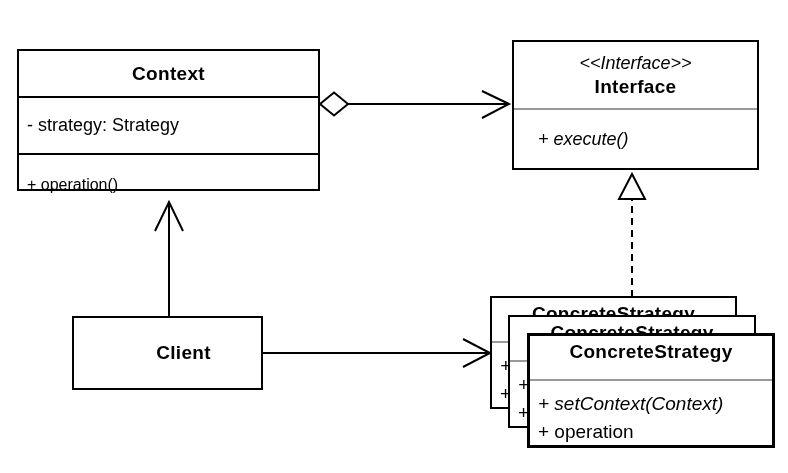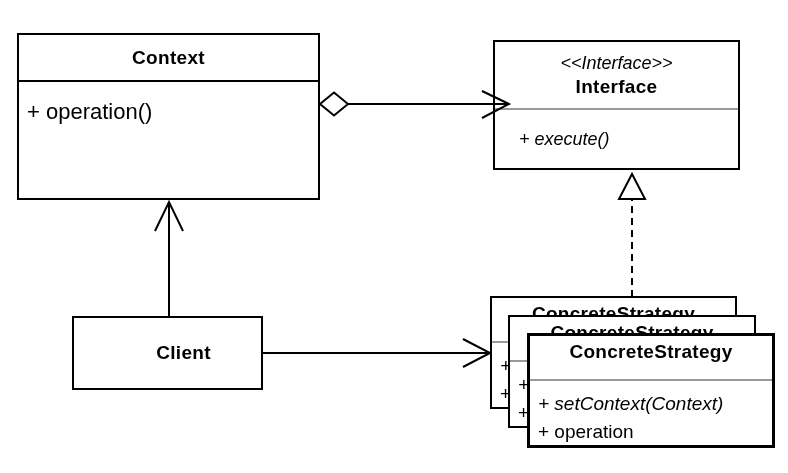--- a/index.html
+++ b/index.html
@@ -18,33 +18,33 @@
     box-sizing:border-box;
   }
   .utitle{
     font-weight:bold;font-size:19px;letter-spacing:.3px;
     display:flex;align-items:center;justify-content:center;
   }
   .uline{white-space:nowrap;}
   .it{font-style:italic;}
 
   
-  #box-context{left:17px;top:33px;width:303px;height:167px;}
+  #box-context{left:17px;top:49px;width:303px;height:142px;}
   #box-context .utitle{height:45px;}
   #box-context .attrs{
     border-top:2px solid var(--line);height:55px;
     display:flex;align-items:center;padding-left:8px;font-size:18px;
   }
   #box-context .ops{
     border-top:2px solid var(--line);height:59px;
-    display:flex;align-items:center;padding-left:8px;font-size:22px;
+    display:flex;align-items:center;padding-left:8px;font-size:16px;
   }
 
   
-  #box-strategy{left:493px;top:40px;width:247px;height:130px;}
+  #box-strategy{left:512px;top:40px;width:247px;height:130px;}
   #box-strategy .shead{
     height:66px;display:flex;flex-direction:column;align-items:center;justify-content:center;
     line-height:23px;font-size:18px;
   }
   #box-strategy .sname{font-weight:bold;font-size:19px;letter-spacing:.3px;}
   #box-strategy .ops{
     border-top:2px solid var(--separator);height:58px;
     display:flex;align-items:center;padding-left:24px;font-size:18px;
   }
 
@@ -70,20 +70,23 @@
   
   #connectors{position:absolute;left:0;top:0;width:788px;height:473px;z-index:10;pointer-events:none;}
 </style>
 </head>
 <body>
 
 <div class="canvas">
 
   <div class="ubox" id="box-context">
     <div class="utitle">Context</div>
+    <div class="attrs">
+      <div class="uline">- strategy: Strategy</div>
+    </div>
     <div class="ops">
       <div class="uline">+ operation()</div>
     </div>
   </div>
 
   <div class="ubox" id="box-strategy">
     <div class="shead">
       <div class="it">&lt;&lt;Interface&gt;&gt;</div>
       <div class="sname">Interface</div>
     </div>

